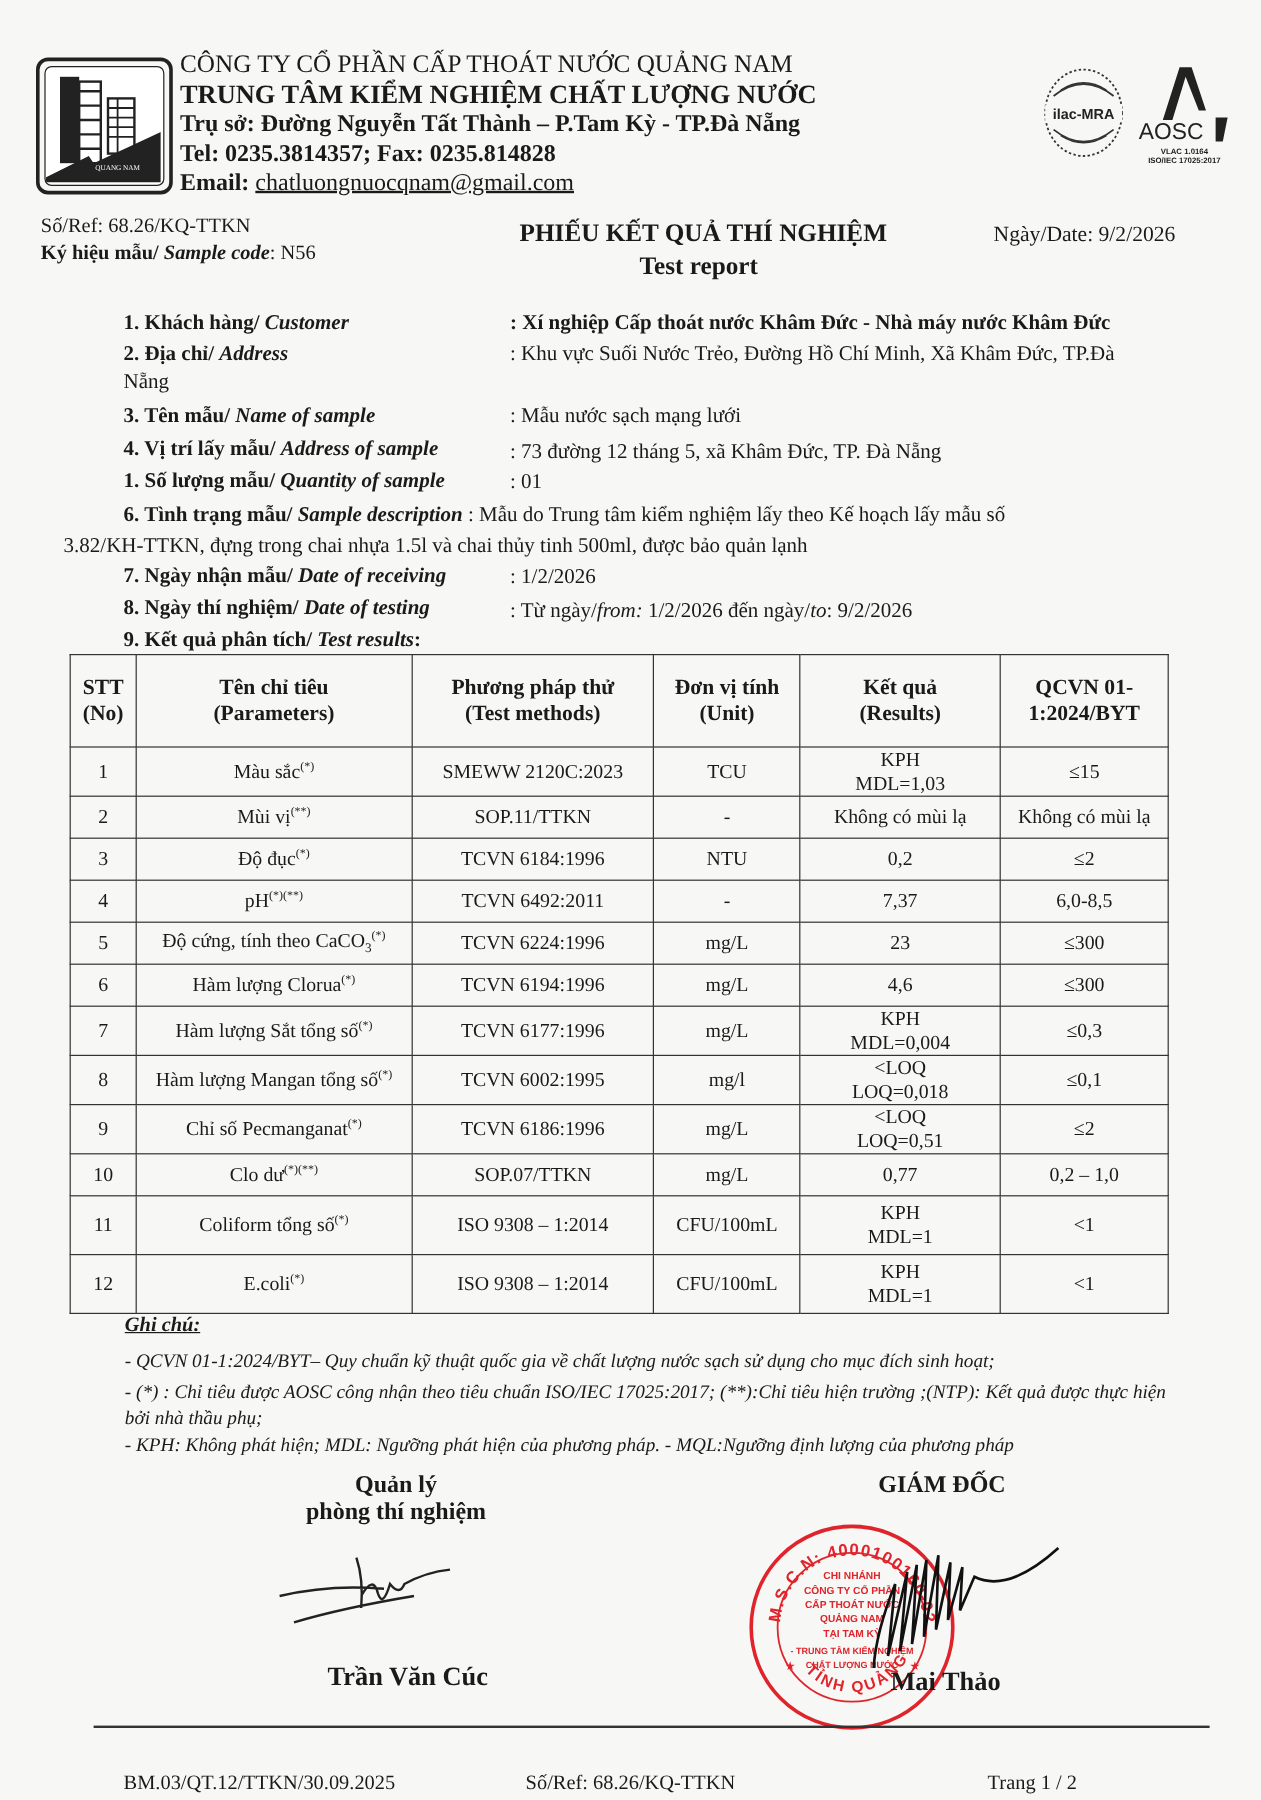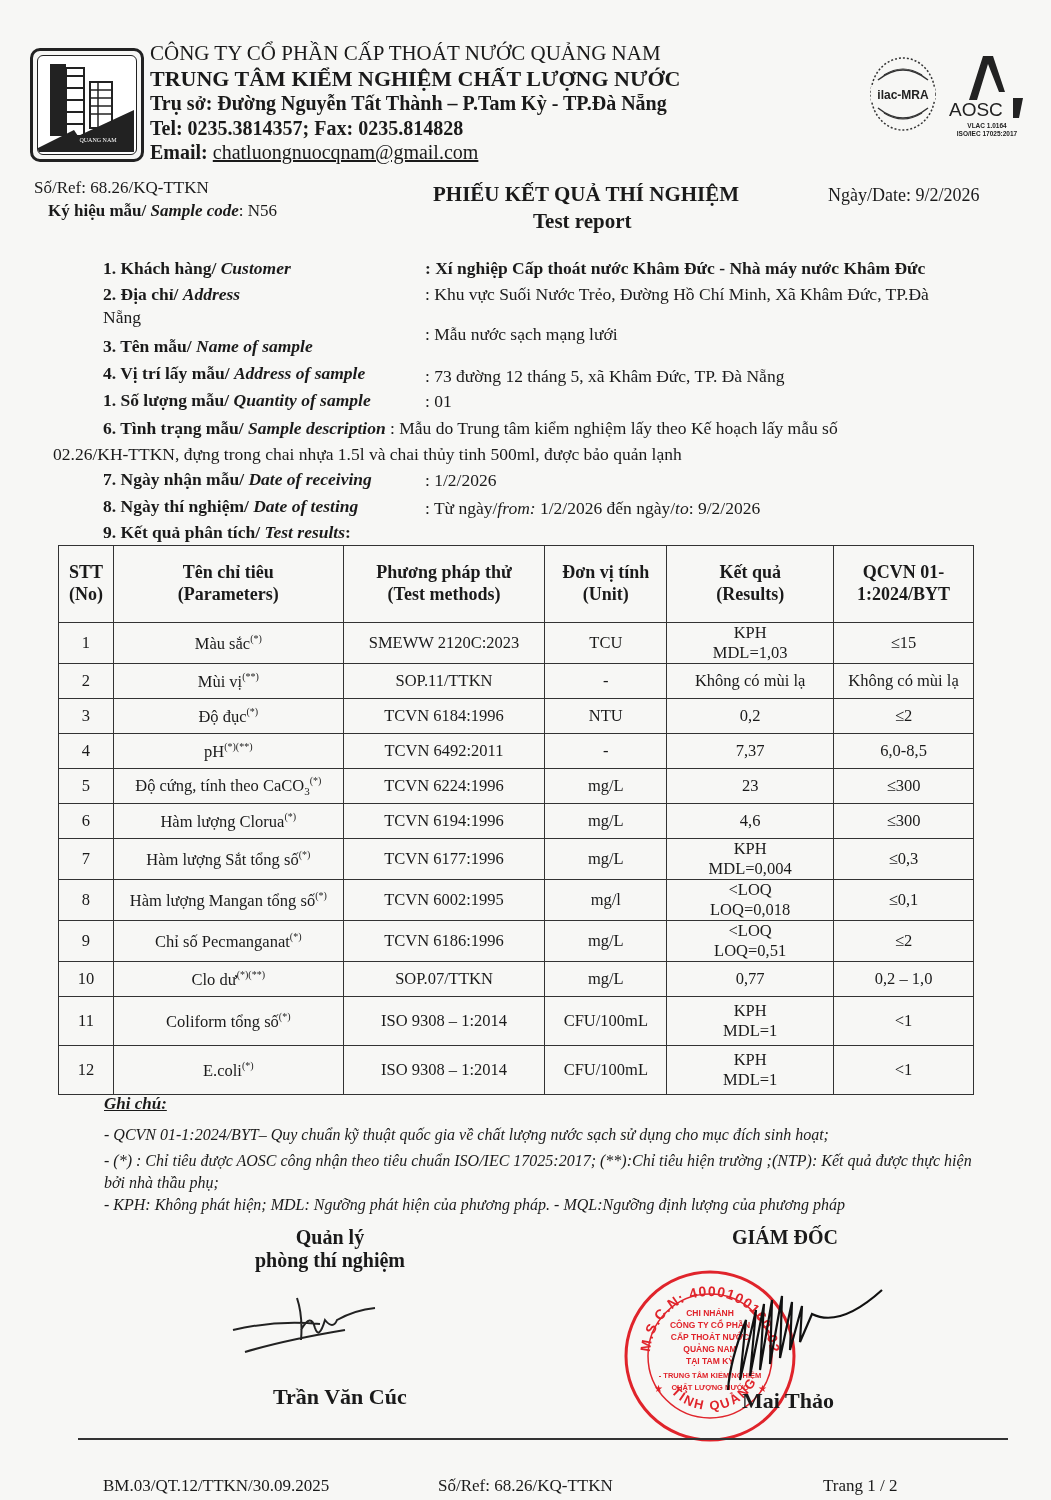--- a/index.html
+++ b/index.html
@@ -17,21 +17,21 @@
   .hdr2 { top:66px; font-size:22px; font-weight:bold; }
   .hdr3 { top:92px; font-size:20px; font-weight:bold; }
   .hdr4 { top:117px; font-size:20px; font-weight:bold; }
   .hdr5 { top:141px; font-size:20px; font-weight:bold; }
   .hdr5 .email { font-weight:normal; text-decoration:underline; }
   .ilac { left:868px; top:55px; width:70px; height:78px; }
   .aosc { left:945px; top:52px; width:85px; height:88px; }
   
   .meta { font-size:17px; }
   .ref-line { left:34px; top:178px; }
-  .sample-line { left:48px; top:201px; font-weight:bold;text-align:right; }
+  .sample-line { left:34px; top:201px; font-weight:bold;text-align:right; }
   .sample-line i { font-weight:bold; }
   .sample-line span.v { font-weight:normal; }
   .title1 { left:433px; top:182px; font-size:21px; font-weight:bold; }
   .title2 { left:533px; top:209px; font-size:21px; font-weight:bold; }
   .date-line { left:788px; top:185px; font-size:18px;margin-left:40px; }
   
   .info { font-size:17.5px; }
   .lbl { font-weight:bold; }
   .lbl i { font-weight:bold; }
   
@@ -130,36 +130,36 @@
 
 <div class="abs info" style="left:103px; top:284px;">
   <span class="lbl"><span>2. Địa chỉ/ </span><i>Address</i></span>
 </div>
 <div class="abs info" style="left:425px; top:284px;">: Khu vực Suối Nước Trẻo, Đường Hồ Chí Minh, Xã Khâm Đức, TP.Đà</div>
 <div class="abs info" style="left:103px; top:307px;">Nẵng</div>
 
 <div class="abs info" style="left:103px; top:336px;">
   <span class="lbl"><span>3. Tên mẫu/ </span><i>Name of sample</i></span>
 </div>
-<div class="abs info" style="left:425px; top:324px;">: Mẫu nước sạch mạng lưới</div>
+<div class="abs info" style="left:425px; top:336px;">: Mẫu nước sạch mạng lưới</div>
 
 <div class="abs info" style="left:103px; top:363px;">
   <span class="lbl"><span>4. Vị trí lấy mẫu/ </span><i>Address of sample</i></span>
 </div>
 <div class="abs info" style="left:425px; top:366px;">: 73 đường 12 tháng 5, xã Khâm Đức, TP. Đà Nẵng</div>
 
 <div class="abs info" style="left:103px; top:390px;">
   <span class="lbl"><span>1. Số lượng mẫu/ </span><i>Quantity of sample</i></span>
 </div>
 <div class="abs info" style="left:425px; top:391px;">: 01</div>
 
 <div class="abs info" style="left:103px; top:418px;">
   <span class="lbl"><span>6. Tình trạng mẫu/ </span><i>Sample description</i></span><span> : Mẫu do Trung tâm kiểm nghiệm lấy theo Kế hoạch lấy mẫu số</span>
 </div>
-<div class="abs info" style="left:53px; top:444px;">02.26/KH-TTKN, đựng trong chai nhựa 1.5l và chai thủy tinh 500ml, được bảo quản lạnh</div>
+<div class="abs info" style="left:53px; top:444px;">3.82/KH-TTKN, đựng trong chai nhựa 1.5l và chai thủy tinh 500ml, được bảo quản lạnh</div>
 
 <div class="abs info" style="left:103px; top:469px;">
   <span class="lbl"><span>7. Ngày nhận mẫu/ </span><i>Date of receiving</i></span>
 </div>
 <div class="abs info" style="left:425px; top:470px;">: 1/2/2026</div>
 
 <div class="abs info" style="left:103px; top:496px;">
   <span class="lbl"><span>8. Ngày thí nghiệm/ </span><i>Date of testing</i></span>
 </div>
 <div class="abs info" style="left:425px; top:498px;">

